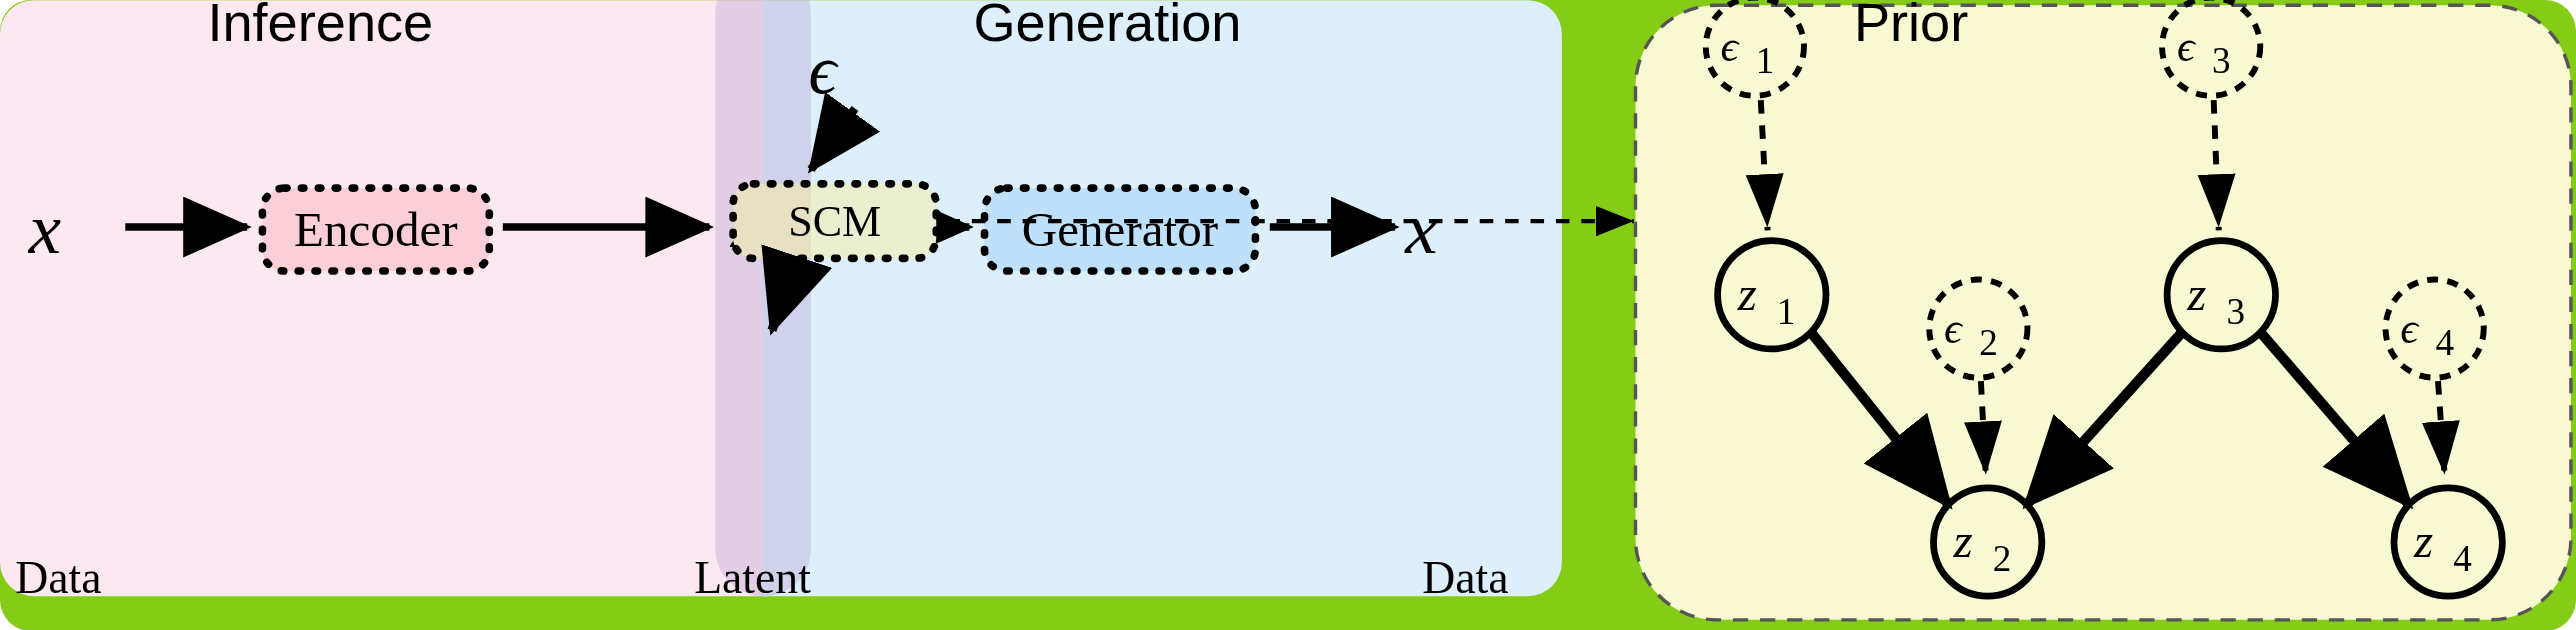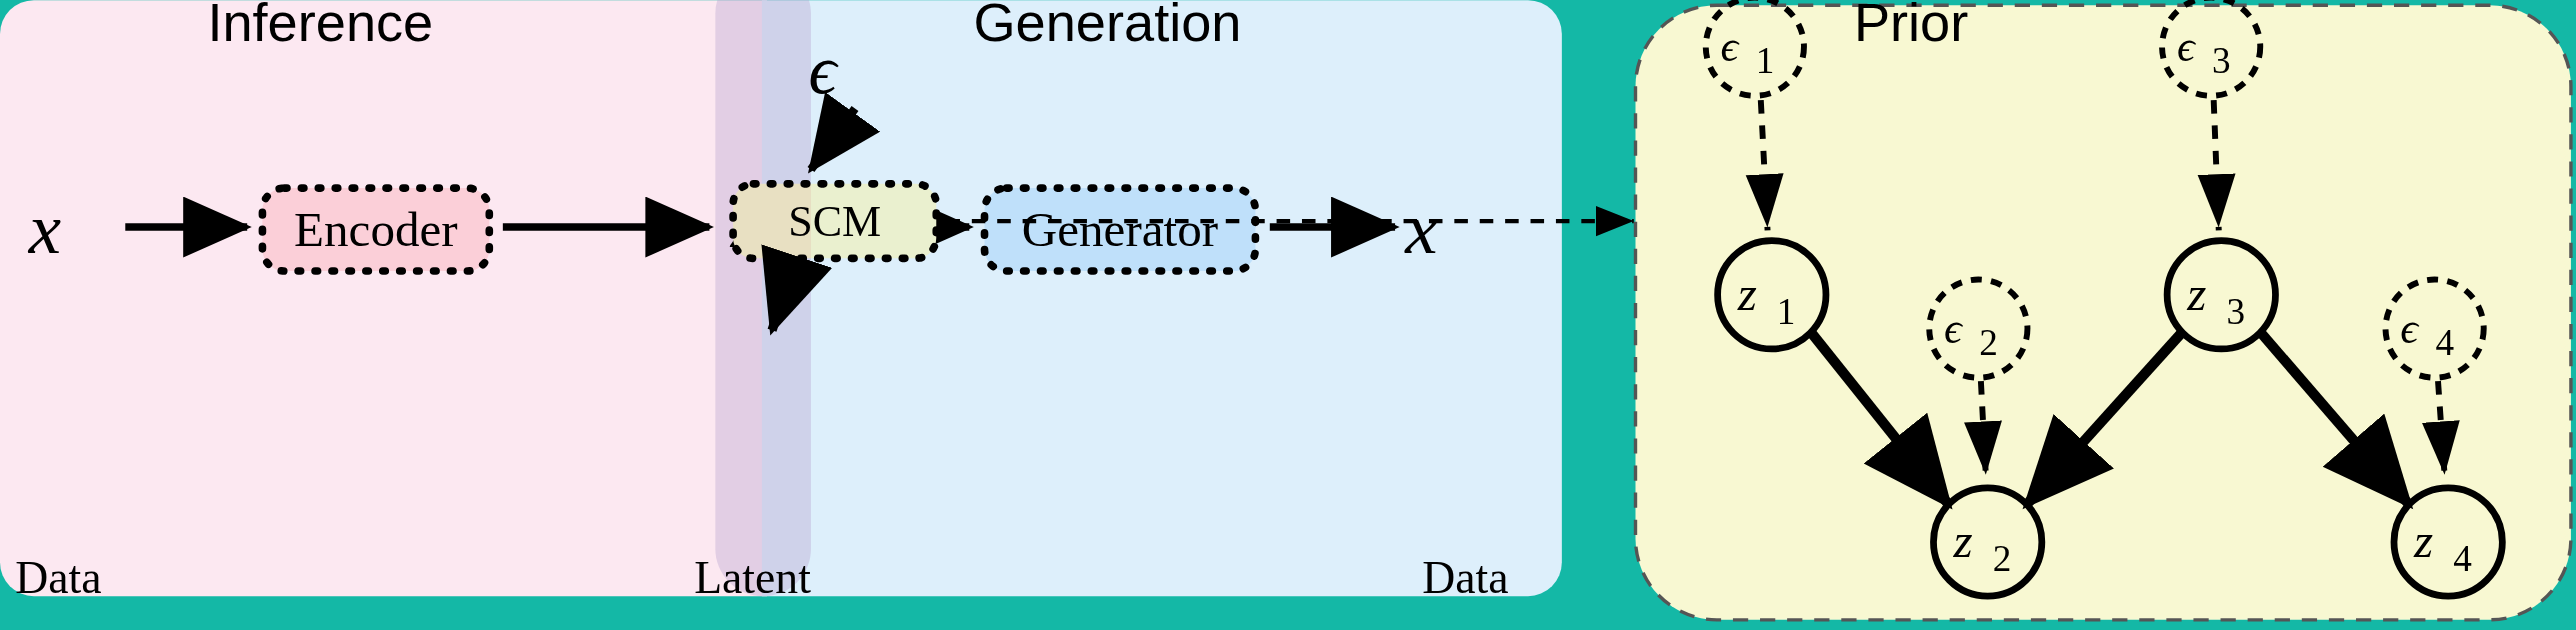--- a/index.html
+++ b/index.html
@@ -4,23 +4,24 @@
 <style>
   html, body {
     margin: 0;
     padding: 0;
     background: #ffffff;
   }
   #root {
     position: relative;
     width: 2576px;
     height: 631px;
-    background: #14b8a6;
+    background: #84cc16;
     font-family: "Liberation Sans", sans-serif;
     overflow: hidden;
+    border-radius: 31px;
   }
   svg.canvas {
     position: absolute;
     left: 0;
     top: 0;
     width: 2576px;
     height: 631px;
     display: block;
   }
   .panel-title {

